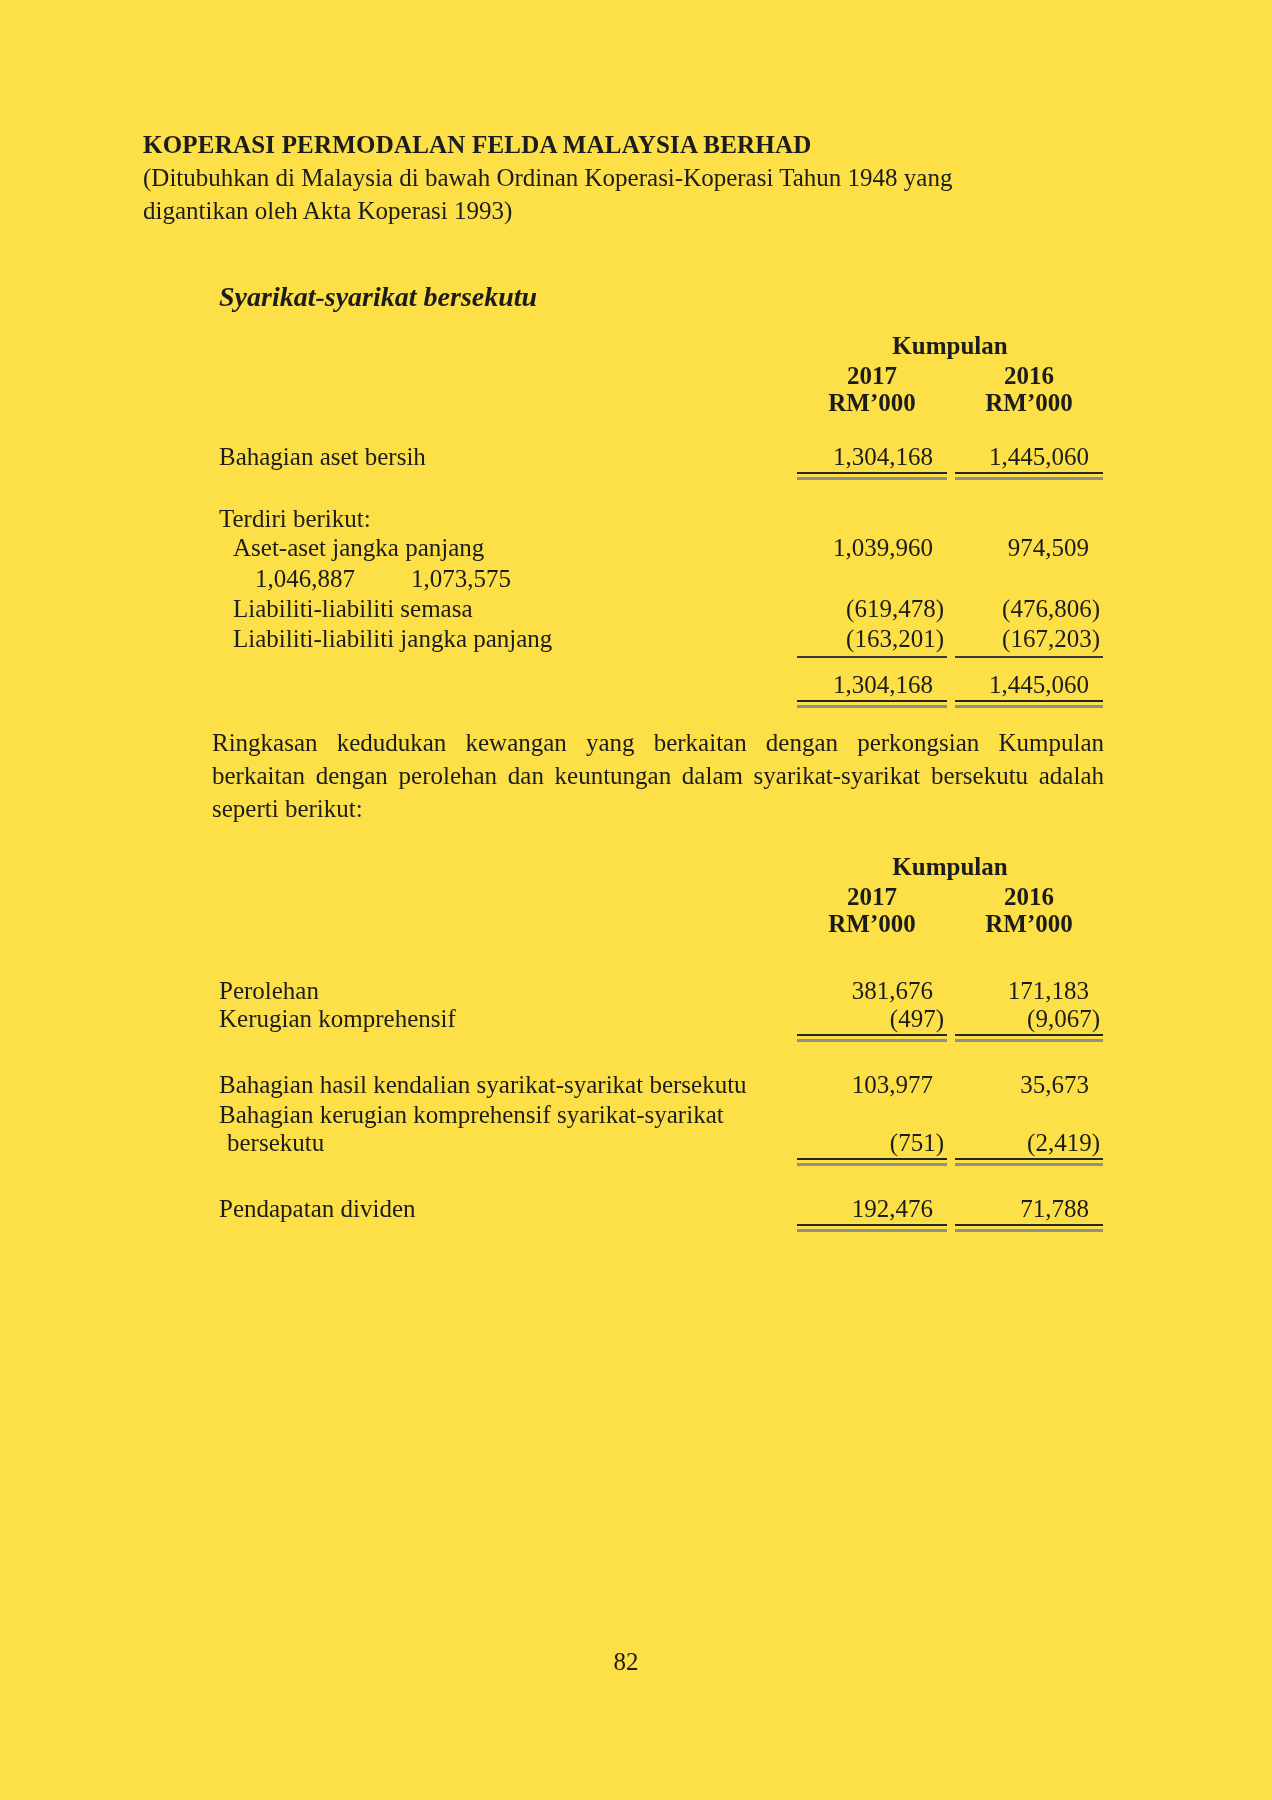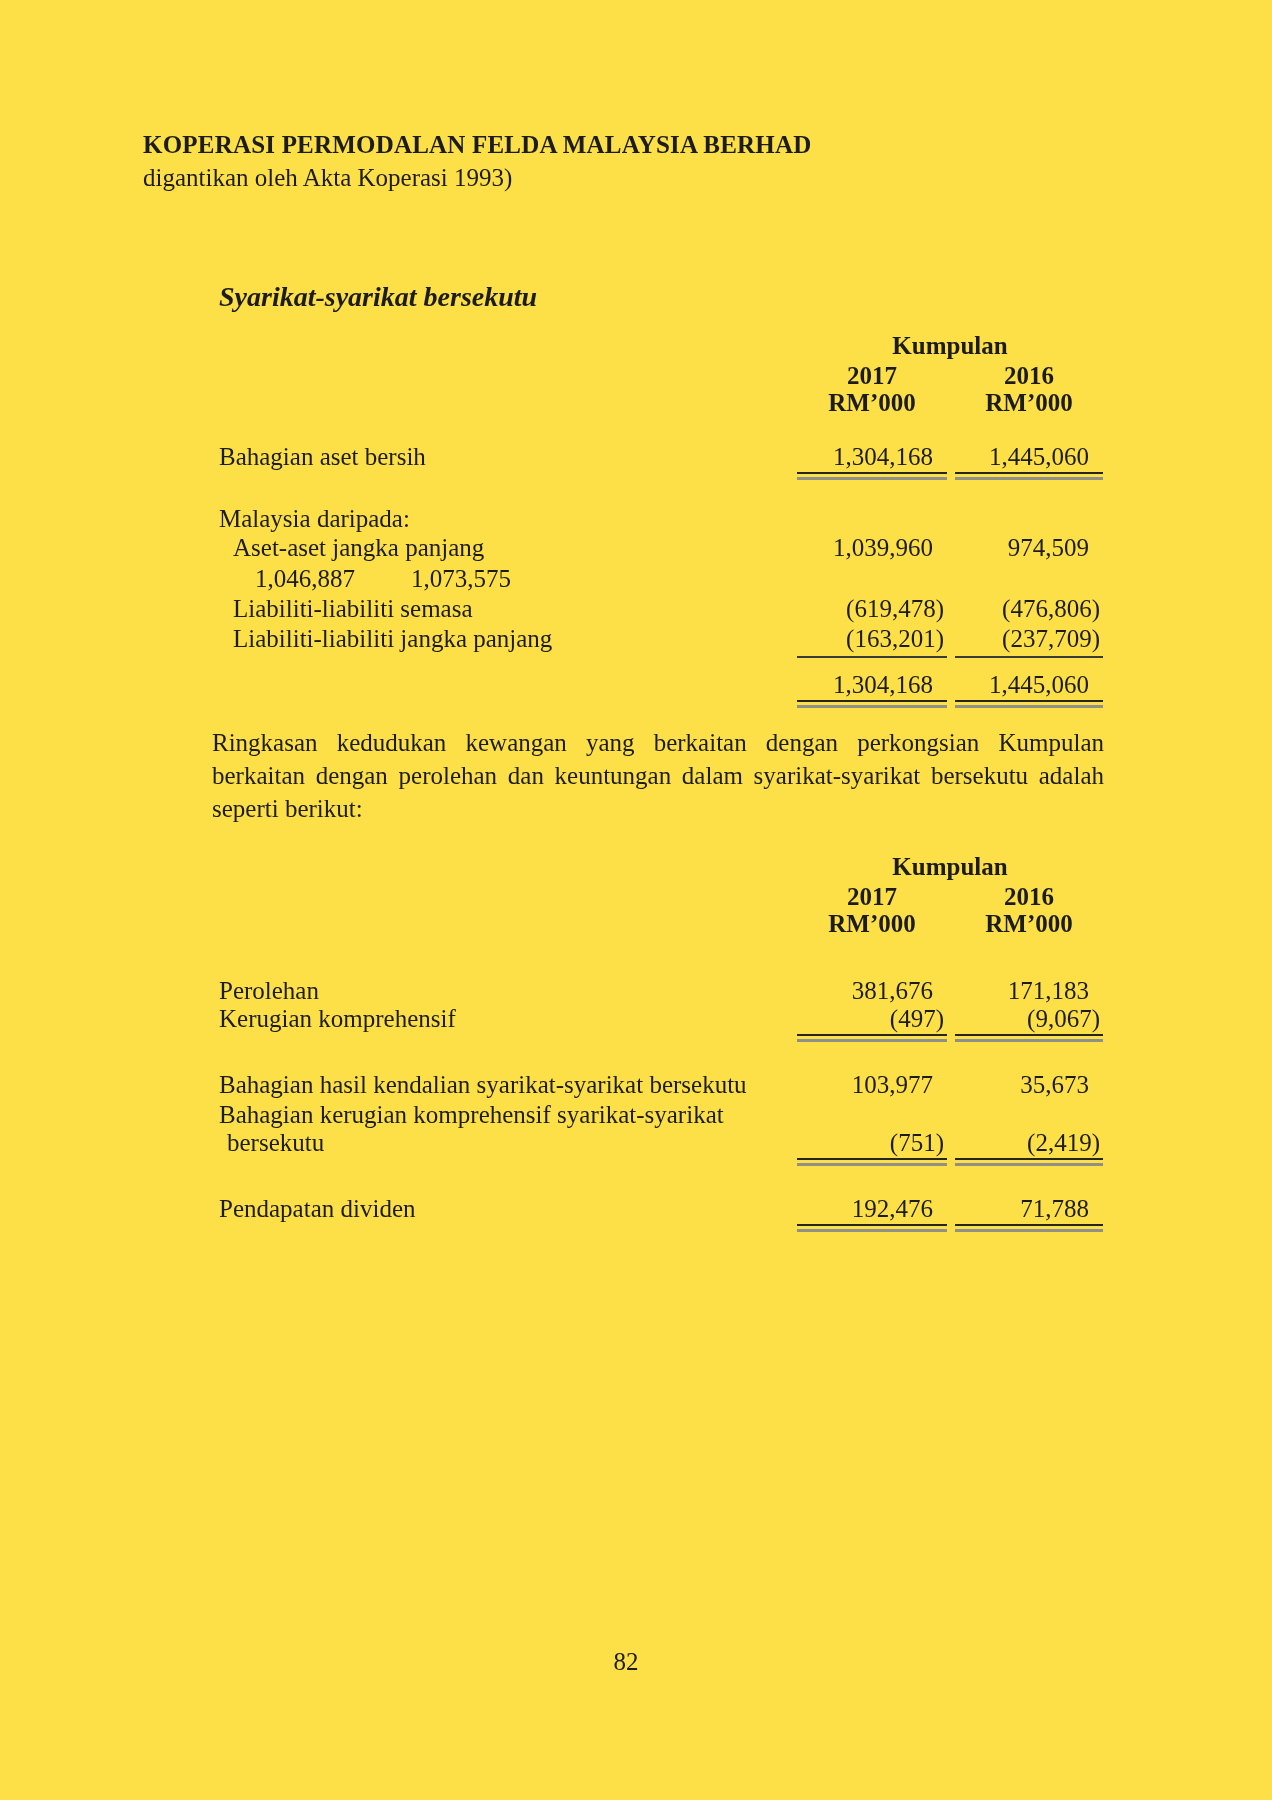--- a/index.html
+++ b/index.html
@@ -47,20 +47,21 @@
   
   .pageno { position:absolute; left:586px; top:1648px; width:80px; text-align:center; }
 </style>
 </head>
 <body>
 
 <div class="page">
 
   <div class="hdr">
     <div class="company">KOPERASI PERMODALAN FELDA MALAYSIA BERHAD</div>
+    <div>(Ditubuhkan di Malaysia di bawah Ordinan Koperasi-Koperasi Tahun 1948 yang</div>
     <div>digantikan oleh Akta Koperasi 1993)</div>
   </div>
 
   <div class="section-title">Syarikat-syarikat bersekutu</div>
 
   <div class="fintab" style="top:330px;">
     <div class="frow group-row">
       <div class="group-hd">Kumpulan</div>
     </div>
     <div class="frow years-row">
@@ -87,21 +88,21 @@
       <div class="c1">
           <div class="drule"></div>
         </div>
       <div class="cgap"></div>
       <div class="c2">
           <div class="drule"></div>
         </div>
     </div>
 
     <div class="frow" style="margin-top:23px; height:30px;">
-      <div class="lbl">Malaysia daripada:</div>
+      <div class="lbl">Terdiri berikut:</div>
     </div>
     <div class="frow" style="height:30px;align-items:center;">
       <div class="lbl indent">Aset-aset jangka panjang</div>
       <div class="c1 val">1,039,960</div>
       <div class="cgap"></div>
       <div class="c2 val">974,509</div>
     </div>
     <div class="frow" style="height:30px;">
       <div class="c1 val">1,046,887</div>
       <div class="cgap"></div>
@@ -110,21 +111,21 @@
     <div class="frow" style="height:30px;">
       <div class="lbl indent">Liabiliti-liabiliti semasa</div>
       <div class="c1 val neg">(619,478)</div>
       <div class="cgap"></div>
       <div class="c2 val neg">(476,806)</div>
     </div>
     <div class="frow" style="height:30px;">
       <div class="lbl indent">Liabiliti-liabiliti jangka panjang</div>
       <div class="c1 val neg">(163,201)</div>
       <div class="cgap"></div>
-      <div class="c2 val neg">(237,709)</div>
+      <div class="c2 val neg">(167,203)</div>
     </div>
     <div class="frow rule-row">
       <div class="lbl"></div>
       <div class="c1">
           <div class="srule"></div>
         </div>
       <div class="cgap"></div>
       <div class="c2">
           <div class="srule"></div>
         </div>

